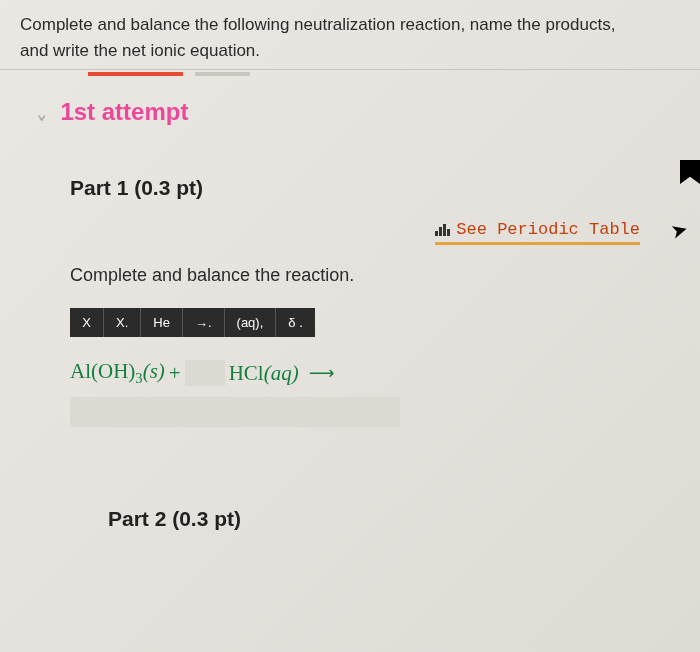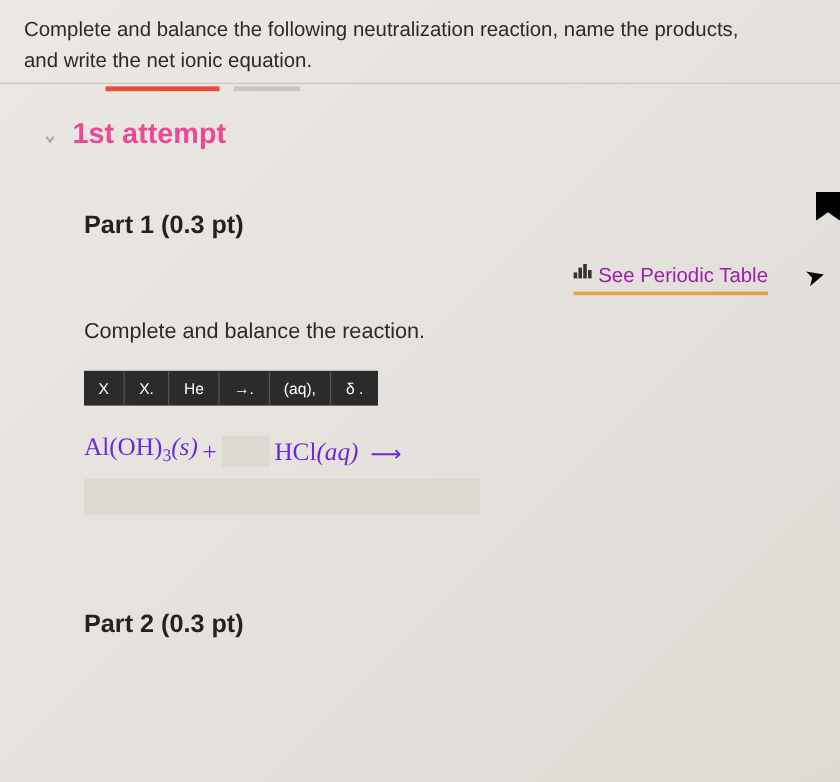--- a/index.html
+++ b/index.html
@@ -57,27 +57,28 @@
     margin-bottom: 30px;
   }
   .periodic-row {
     display: flex;
     justify-content: flex-end;
     padding-right: 15px;
     margin-top: -10px;
     margin-bottom: 20px;
   }
   .periodic-link {
-    color: #a21caf;
+    color: #c2410c;
     font-size: 17px;
     border-bottom: 3px solid #e6a23c;
     padding-bottom: 3px;
     display: inline-flex;
-    align-items: flex-start;
+    align-items: center;
     gap: 6px;
+    font-family: Liberation Mono, monospace;
   }
   .periodic-link .icon {
     display: inline-flex;
     align-items: flex-end;
     gap: 1px;
     height: 12px;
   }
   .periodic-link .icon span {
     width: 3px;
     background: #333;
@@ -100,40 +101,40 @@
     padding: 7px 12px;
     border-right: 1px solid #555;
     display: flex;
     align-items: center;
     justify-content: center;
     min-width: 34px;
   }
   .toolbar .tb-btn:last-child { border-right: none; }
   .equation-row {
     display: flex;
-    align-items: flex-end;
+    align-items: center;
     font-family: "Times New Roman", serif;
     font-size: 21px;
-    color: #6d28d9;
+    color: #15803d;
     gap: 4px;
     margin-bottom: 10px;
   }
   .blank-box {
     display: inline-block;
     background: #dcd9d2;
     height: 26px;
     vertical-align: middle;
   }
   .blank-sm { width: 40px; }
   .blank-lg { width: 330px; height: 30px; margin-left: 0; }
   .sub { font-size: 0.7em; vertical-align: sub; }
   .state { font-style: italic; }
   .arrow { font-size: 18px; margin-left: 6px; }
   .part2 {
-    padding: 60px 45px 10px 70px;
+    padding: 60px 45px 10px 108px;
   }
   .cursor {
     position: absolute;
     right: 12px;
     top: 218px;
     font-size: 20px;
     color: #000;
     transform: rotate(-15deg);
   }
   .flag {

